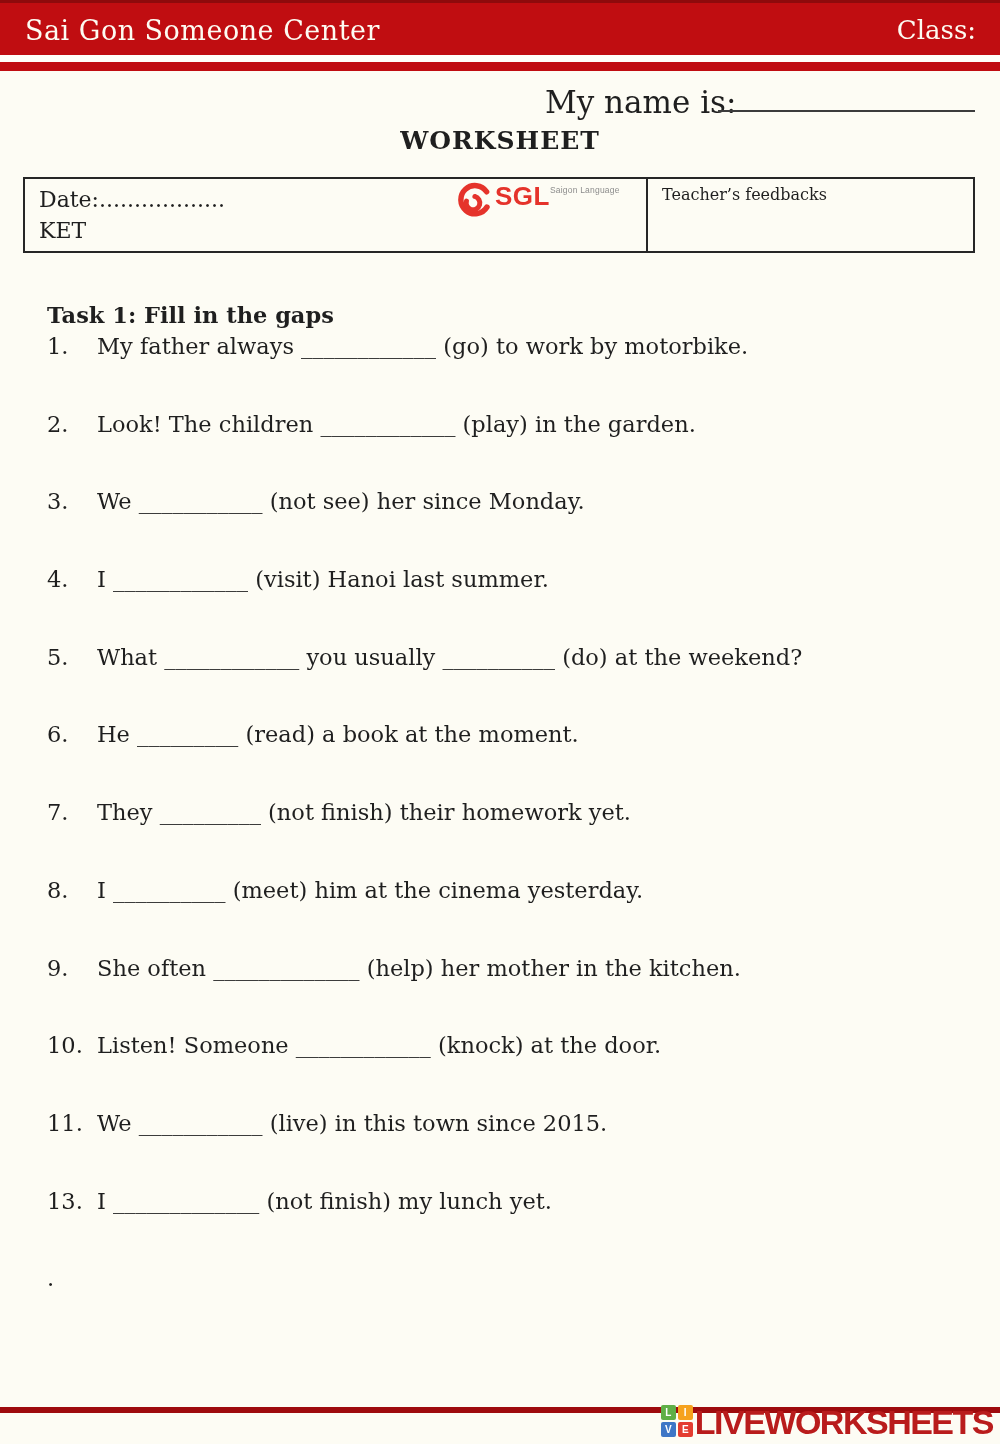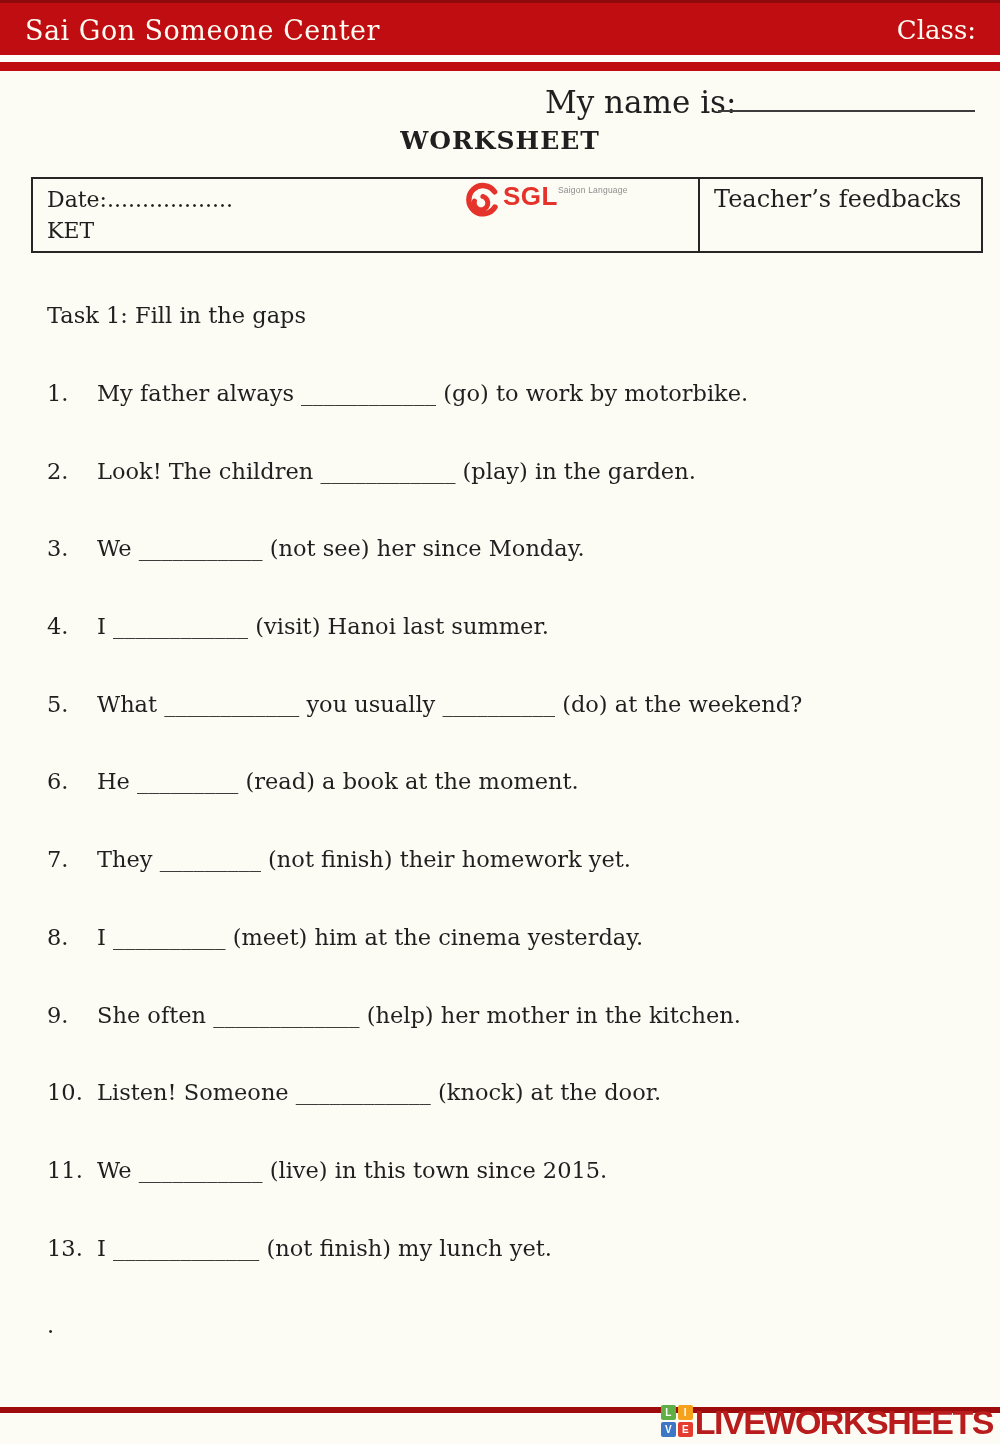--- a/index.html
+++ b/index.html
@@ -14,32 +14,32 @@
   .stripe-red{position:absolute;left:0;top:62px;width:100%;height:9px;background:#c00d11;}
 
   
   .name-row{position:absolute;left:545px;top:84px;font-size:31px;}
   .name-underline{position:absolute;left:718px;top:110px;width:257px;height:2px;background:#3c3c3c;}
 
   
   .ws-title{position:absolute;left:0;top:126px;width:100%;text-align:center;font-size:25px;font-weight:bold;letter-spacing:1px;}
 
   
-  .info-table{position:absolute;left:23px;top:177px;width:952px;height:76px;border:2px solid #262626;box-sizing:border-box;display:flex;background:transparent;margin-left:8px;}
+  .info-table{position:absolute;left:23px;top:177px;width:952px;height:76px;border:2px solid #262626;box-sizing:border-box;display:flex;background:transparent;}
   .cell-left{flex:1;position:relative;padding:5px 0 0 14px;box-sizing:border-box;}
   .cell-left .line{font-size:22px;line-height:31px;}
-  .cell-right{width:283px;border-left:2px solid #262626;box-sizing:border-box;padding:6px 0 0 14px;font-size:24px;}
+  .cell-right{width:327px;border-left:2px solid #262626;box-sizing:border-box;padding:6px 0 0 14px;font-size:16px;}
   .sgl-logo{position:absolute;left:428px;top:1px;display:flex;align-items:flex-start;}
   .sgl-text{display:flex;flex-direction:row;margin-left:2px;margin-top:3px;font-family:"Liberation Sans",sans-serif;}
   .sgl-word{font-size:26px;font-weight:bold;line-height:26px;letter-spacing:0.5px;}
   .sgl-sub{font-size:8.5px;margin-top:2px;letter-spacing:0.2px;}
 
   
   .task{position:absolute;left:47px;top:300px;right:18px;font-size:22.5px;}
-  .task-heading{font-weight:normal;line-height:31px;margin-bottom:47px;}
+  .task-heading{font-weight:bold;line-height:31px;}
   .item{display:flex;line-height:31px;margin-bottom:46.7px;}
   .item:last-of-type{margin-bottom:12px;}
   .item .num{flex:0 0 50px;}
   .item .txt{flex:1;white-space:nowrap;}
   .trailing-mark{line-height:31px;}
 
   
   .footer-line{position:absolute;left:0;top:1407px;width:100%;height:6px;background:#9e0b0d;}
   .footer-brand{position:absolute;right:7px;top:1402px;display:flex;align-items:flex-start;}
   .live-grid{display:grid;grid-template-columns:15px 15px;grid-template-rows:15px 15px;gap:2px;margin:3px 2px 0 0;}

